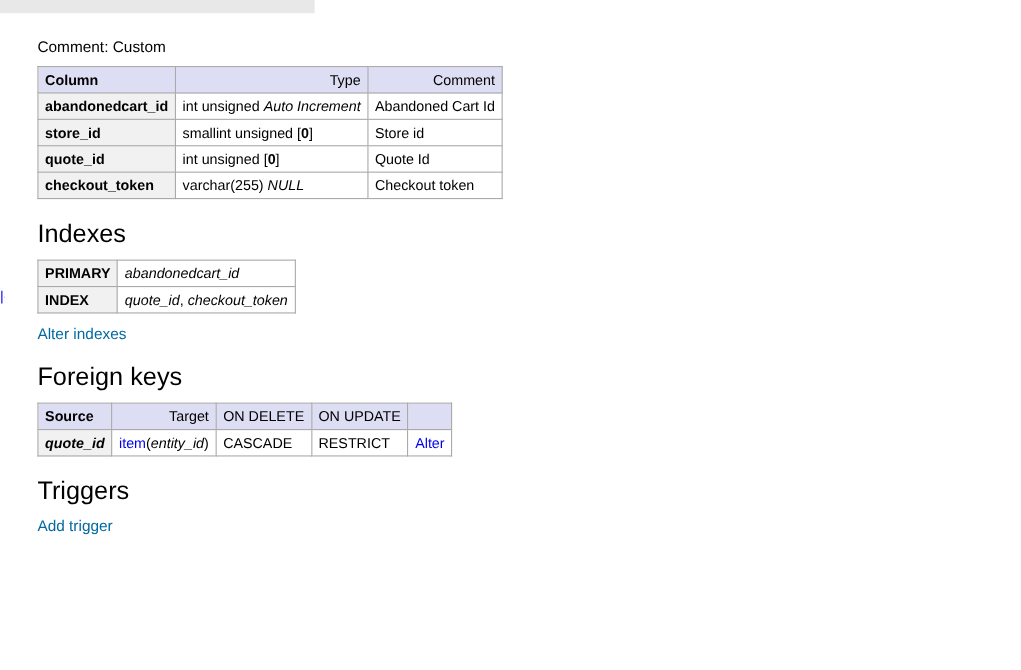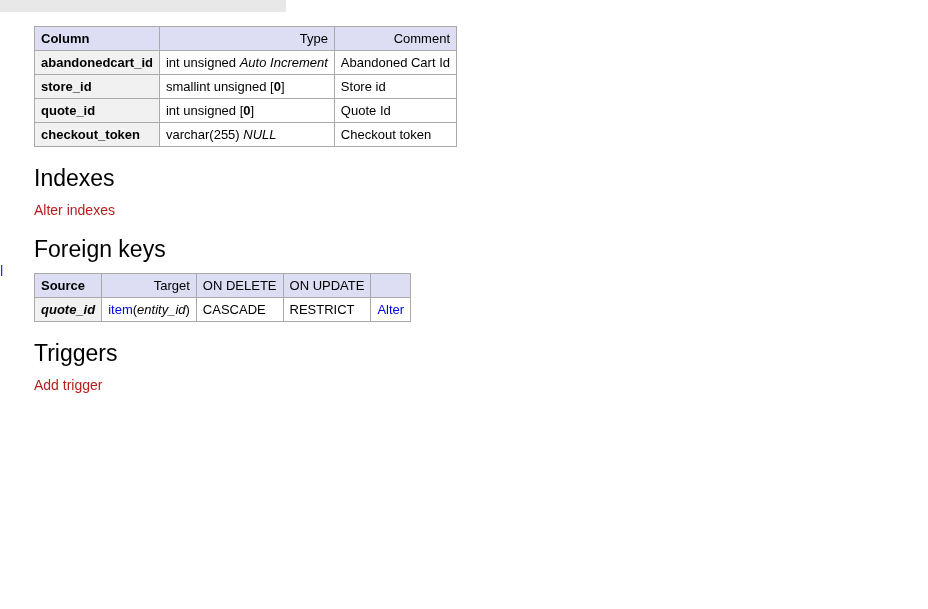--- a/index.html
+++ b/index.html
@@ -83,34 +83,37 @@
     font-weight: bold;
     text-align: left;
   }
   .italic { font-style: italic; }
   .bold { font-weight: bold; }
   h3.section {
     font-size: 23px;
     font-weight: 400;
     margin: 18px 0 10px 0;
   }
-  a.link { color: #b91c1c; text-decoration: none; font-size: 14px; }
+  a.link { color: #0369a1; text-decoration: none; font-size: 14px; }
   a.link-small { color: #0000ee; text-decoration: none; font-size: 13px; }
   .blk { display: block; margin-top: 10px; margin-bottom: 4px; }
 </style>
 </head>
 <body>
 
 <div class="top-strip"></div>
 <div class="left-marker">|‹</div>
 
 <div class="page">
 
   <div class="body">
 
+    <div class="comment-line">
+      <span>Comment: </span><span>Custom</span>
+    </div>
 
     <table class="data">
       <thead>
         <tr>
           <th>Column</th>
           <th class="left" style="font-weight:normal">Type</th>
           <th class="left" style="font-weight:normal">Comment</th>
         </tr>
       </thead>
       <tbody>
@@ -131,20 +134,32 @@
         </tr>
         <tr>
           <th>checkout_token</th>
           <td><span>varchar(255) </span><span class="italic">NULL</span></td>
           <td>Checkout token</td>
         </tr>
       </tbody>
     </table>
 
     <h3 class="section">Indexes</h3>
+    <table class="data">
+      <tbody>
+        <tr>
+          <th>PRIMARY</th>
+          <td><span class="italic">abandonedcart_id</span></td>
+        </tr>
+        <tr>
+          <th>INDEX</th>
+          <td><span class="italic">quote_id</span><span>, </span><span class="italic">checkout_token</span></td>
+        </tr>
+      </tbody>
+    </table>
     <a href="#" class="link blk">Alter indexes</a>
 
     <h3 class="section">Foreign keys</h3>
     <table class="data">
       <thead>
         <tr>
           <th>Source</th>
           <th class="left" style="font-weight:normal">Target</th>
           <th class="left" style="font-weight:normal">ON DELETE</th>
           <th class="left" style="font-weight:normal">ON UPDATE</th>

